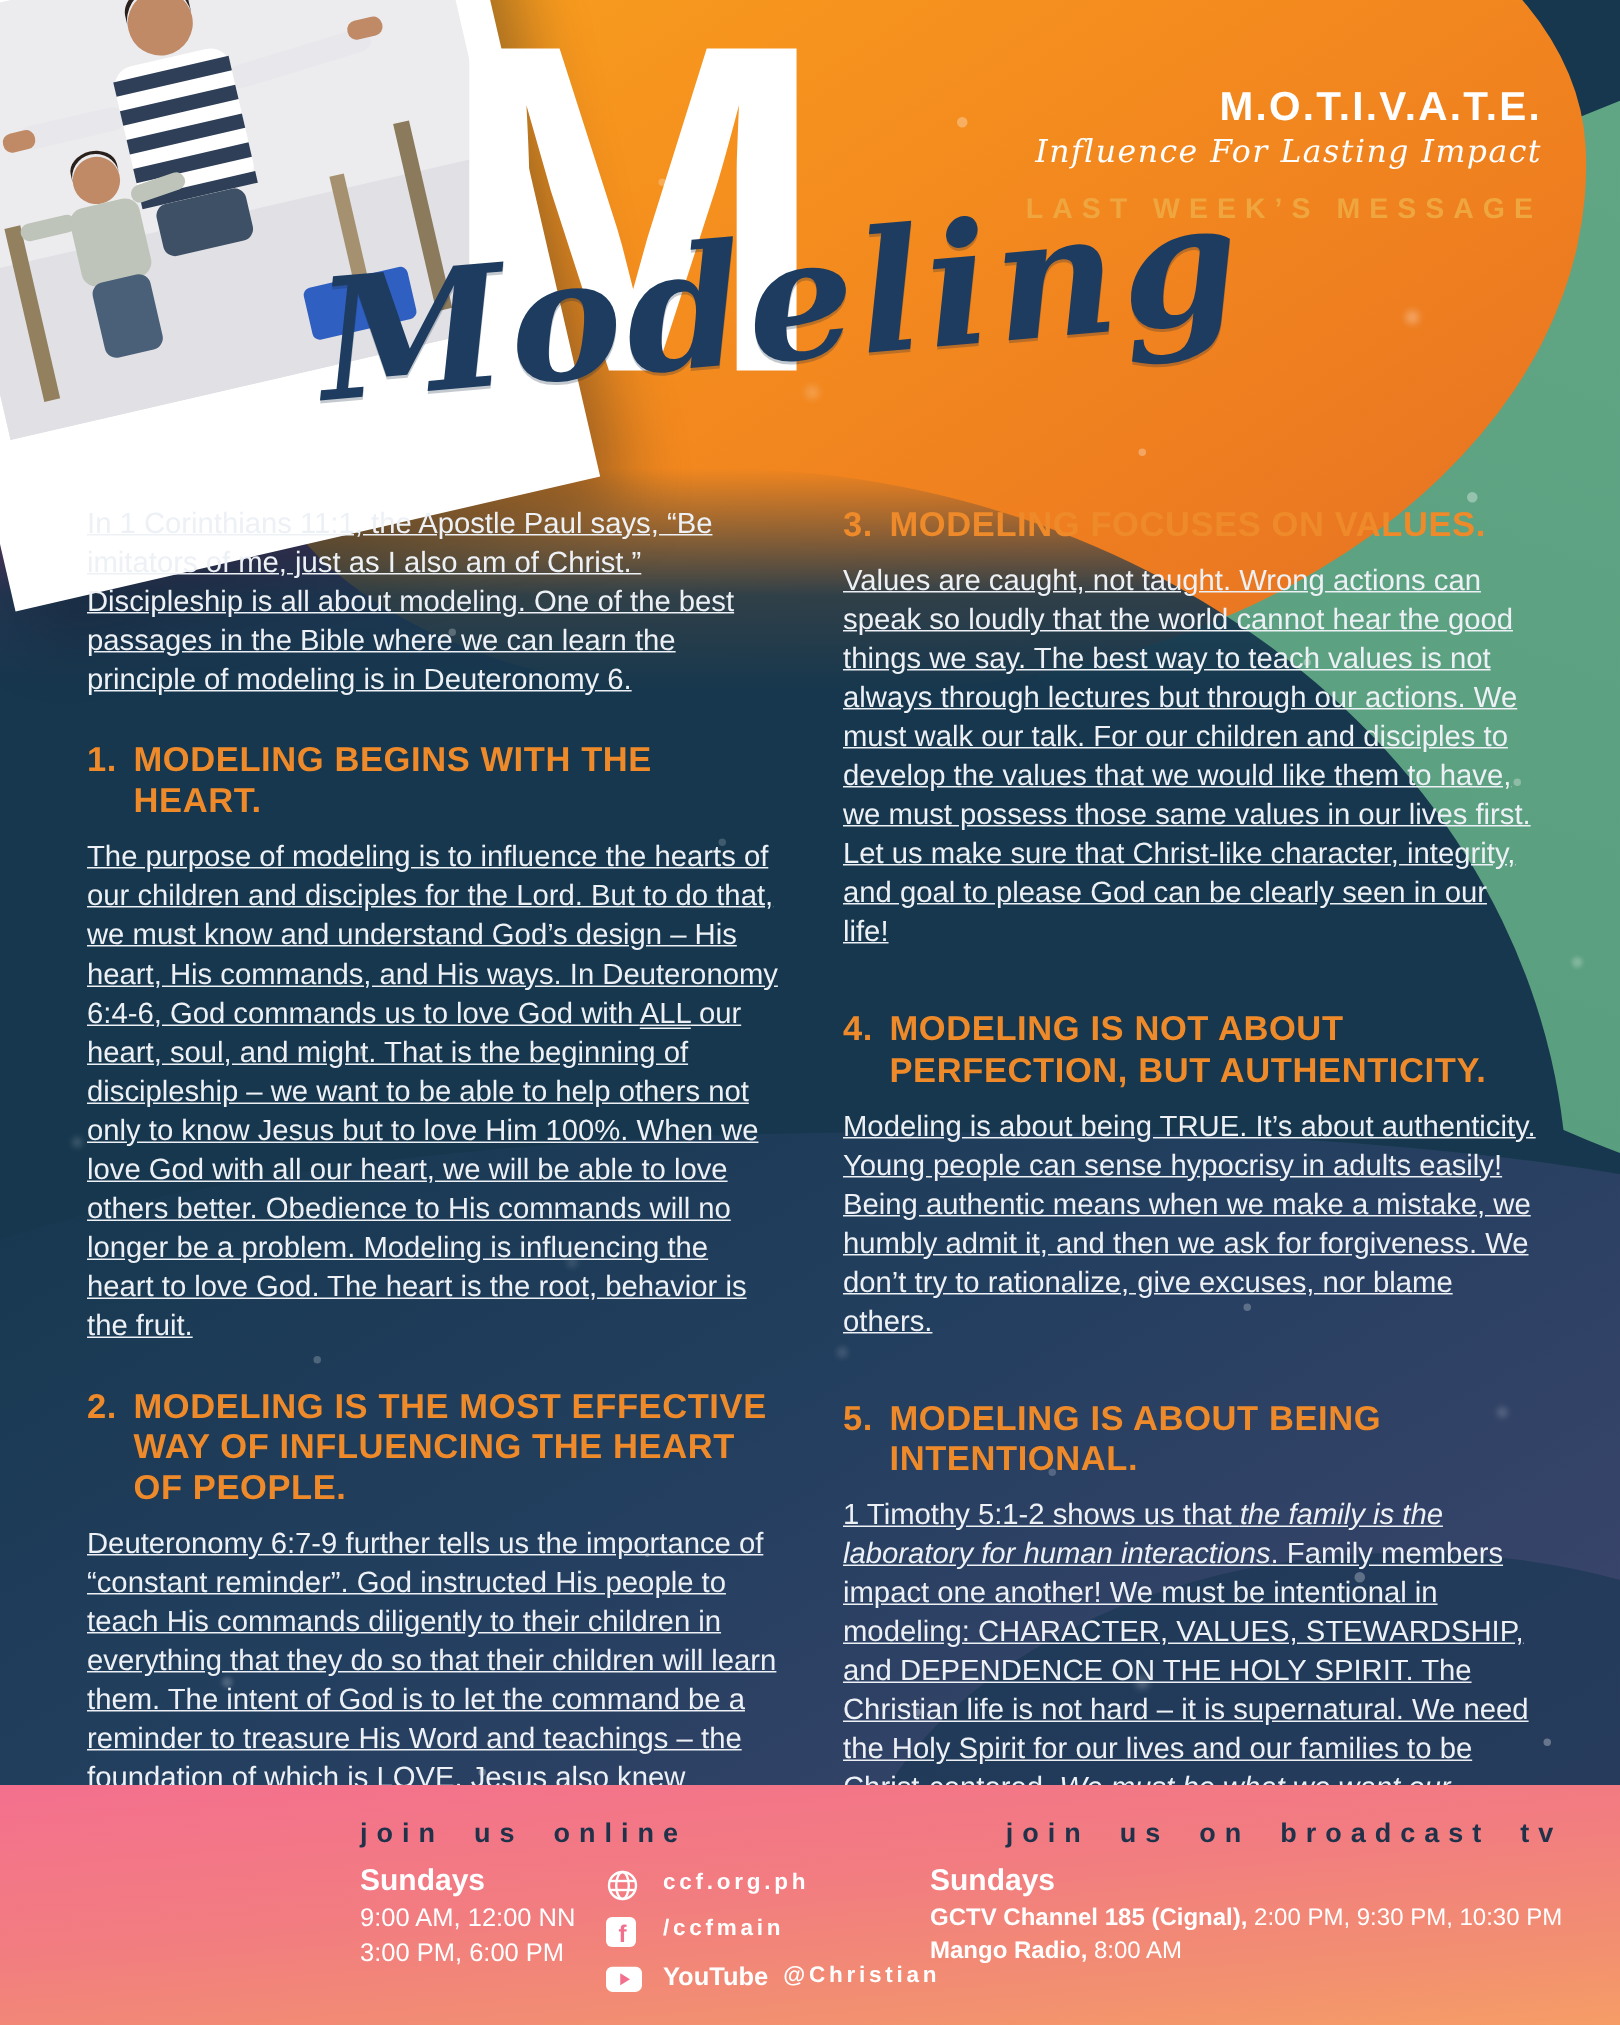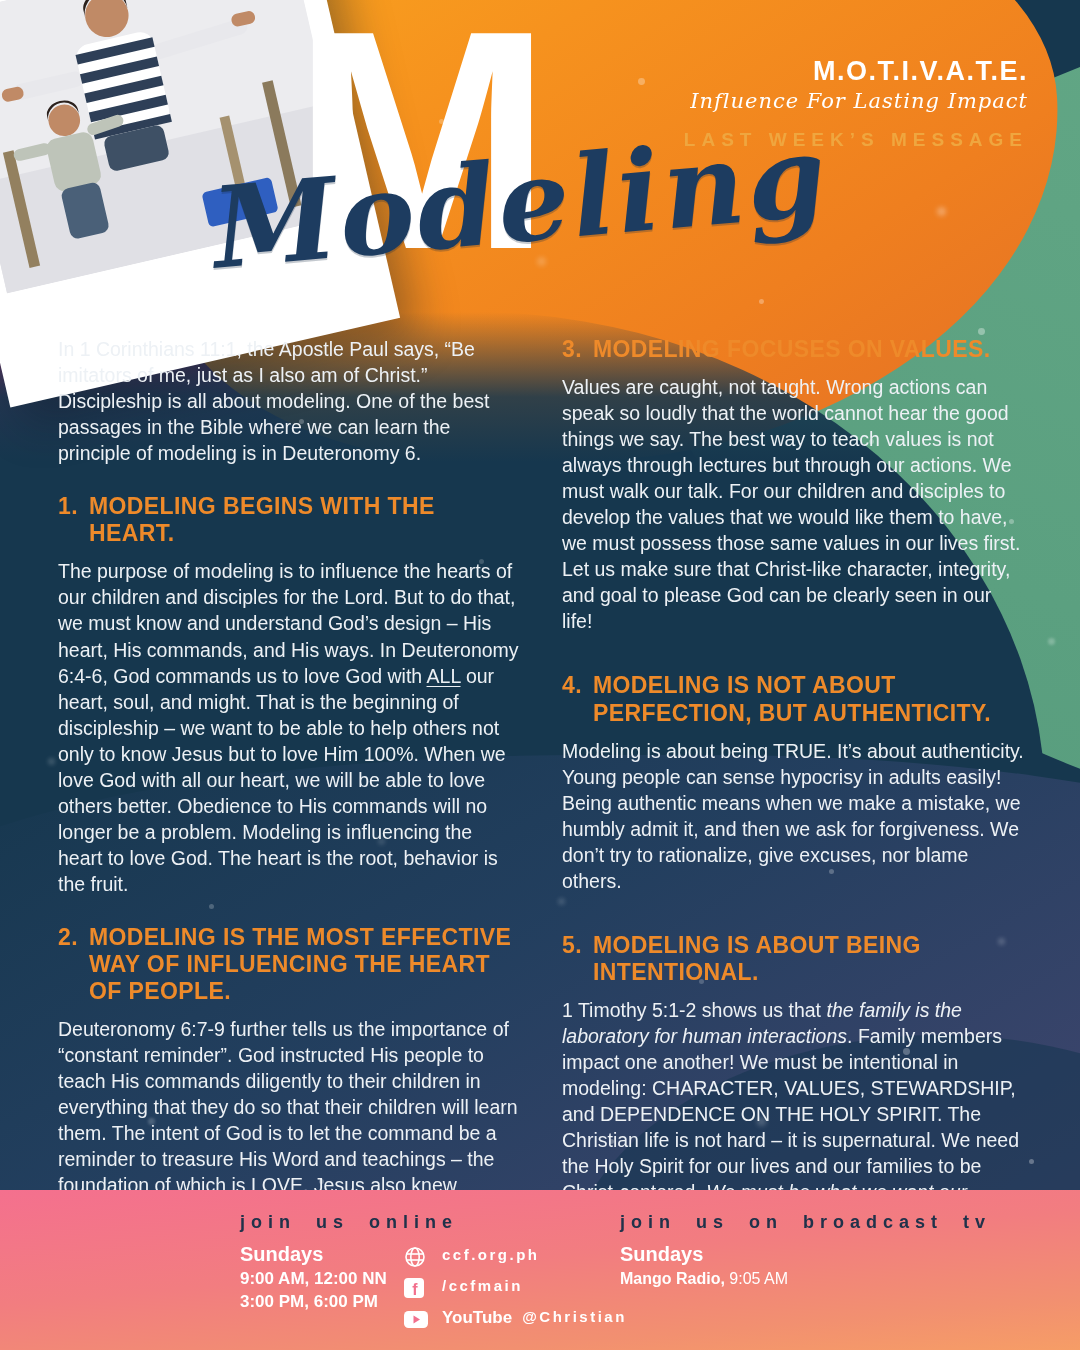--- a/index.html
+++ b/index.html
@@ -90,21 +90,21 @@
   .brand-tagline{
     font-family:"DejaVu Serif",serif;font-style:italic;font-size:21px;margin-top:2px;letter-spacing:1px;
   }
   .kicker{
     margin-top:16px;font-size:19px;font-weight:bold;letter-spacing:6px;color:#EFA63F;margin-left:45px;
   }
   
   .col{position:absolute;width:462px;color:#EDF1F5;font-size:19.5px;line-height:1.335;z-index:9;}
   .col-left{left:58px;top:336px;}
   .col-right{left:562px;top:336px;}
-  .body-p{margin:0 0 27px;}
+  .body-p{margin:0 0 27px;text-decoration:underline;}
   .col-left .body-p.s2{margin-bottom:0;}
   .col-right .body-p.gap{margin-bottom:38px;}
   .sec-head{
     display:flex;color:#EE8A2A;font-weight:bold;font-size:23px;line-height:1.18;
     letter-spacing:.4px;margin:0 0 11px;
   }
   .sec-num{flex:0 0 31px;}
   .body-p span.u{text-decoration:underline;text-underline-offset:3px;}
   
   .footer{
@@ -115,21 +115,21 @@
     position:absolute;left:64px;top:36px;width:88px;height:88px;border:3px solid #fff;
     border-radius:50%;display:flex;align-items:center;justify-content:center;
     color:#fff;font-size:40px;font-weight:bold;letter-spacing:-1px;box-sizing:border-box;
   }
   .join-head{
     color:#20324A;font-size:18px;font-weight:bold;letter-spacing:6px;word-spacing:9px;text-align:right;
   }
   .online-block{position:absolute;left:240px;top:22px;}
   .sched{margin-top:10px;color:#fff;}
   .sched .day{font-size:20px;font-weight:bold;margin-bottom:2px;}
-  .sched .time{font-size:17px;line-height:1.35;font-weight:bold;}
+  .sched .time{font-size:17px;line-height:1.35;}
   .links-block{position:absolute;left:404px;top:56px;}
   .link-row{display:flex;margin-bottom:9px;color:#fff;}
   .link-icon{width:26px;height:22px;margin-right:12px;display:flex;align-items:center;}
   .link-label{font-size:15px;font-weight:bold;letter-spacing:2.5px;}
   .yt-wordmark{font-size:17px;font-weight:bold;letter-spacing:0;margin-right:10px;}
   .broadcast-block{position:absolute;left:620px;top:22px;}
   .bc-rows{margin-top:10px;color:#fff;}
   .bc-day{font-size:20px;font-weight:bold;margin-bottom:2px;}
   .bc-row{font-size:16px;line-height:1.4;}
   .bc-row span.b{font-weight:bold;}
@@ -267,17 +267,18 @@
         </span>
         <span class="yt-wordmark">YouTube</span>
         <span class="link-label">@Christian</span>
       </div>
     </div>
 
     <div class="broadcast-block">
       <div class="join-head">join us on broadcast tv</div>
       <div class="bc-rows">
         <div class="bc-day">Sundays</div>
-        <div class="bc-row"><span class="b" style="font-weight: bold;">Mango Radio,</span><span> 9:05 AM</span></div>
+        <div class="bc-row"><span class="b" style="font-weight: bold;">GCTV Channel 185 (Cignal),</span><span> 2:00 PM, 9:30 PM, 10:30 PM</span></div>
+        <div class="bc-row"><span class="b" style="font-weight: bold;">Mango Radio,</span><span> 8:00 AM</span></div>
       </div>
     </div>
   </div>
 </div>
 
 </body></html>

